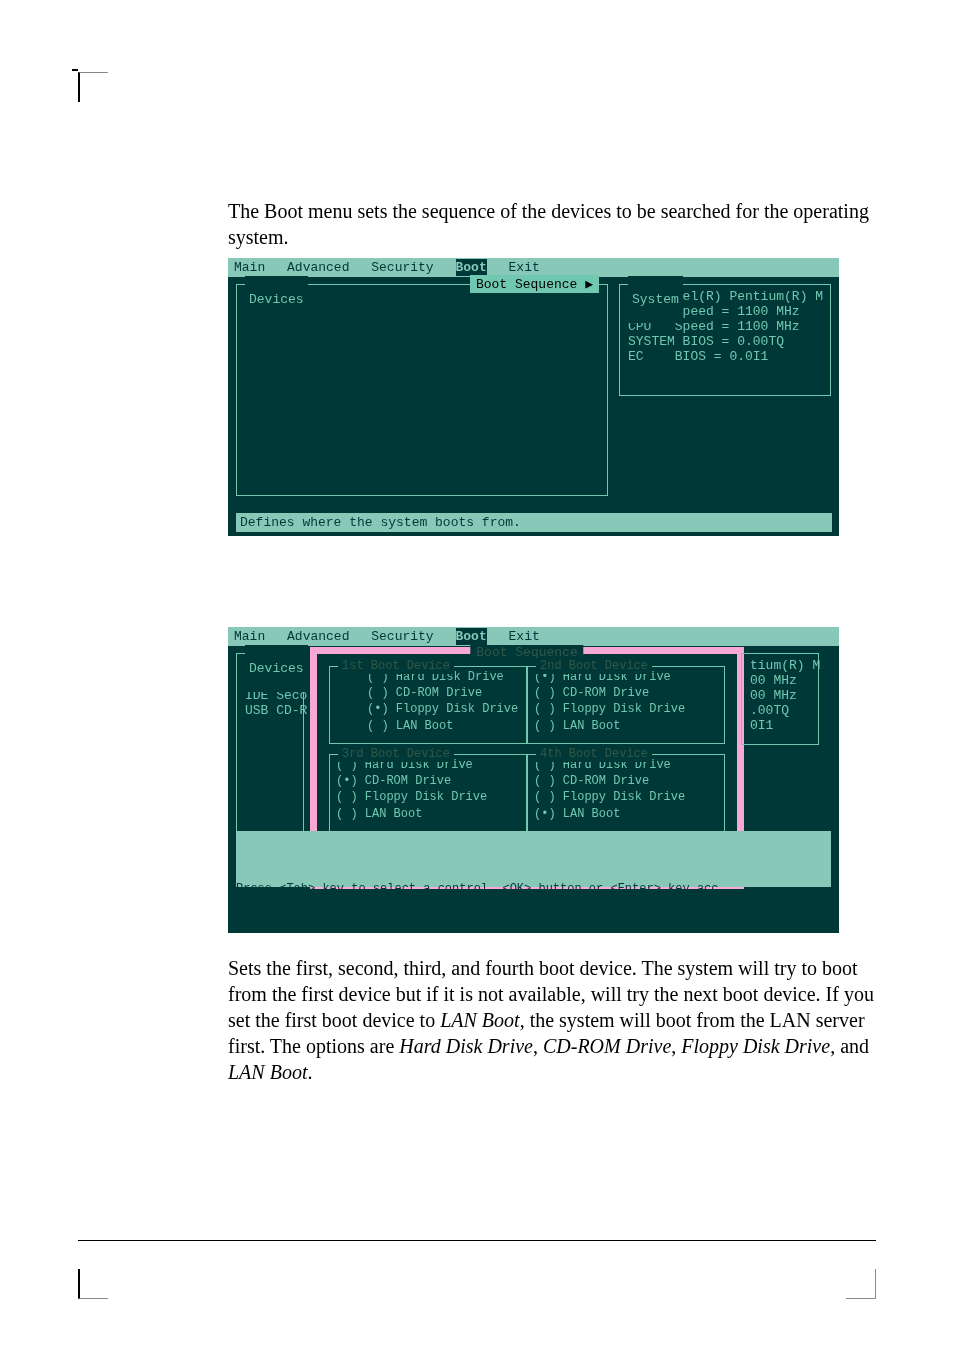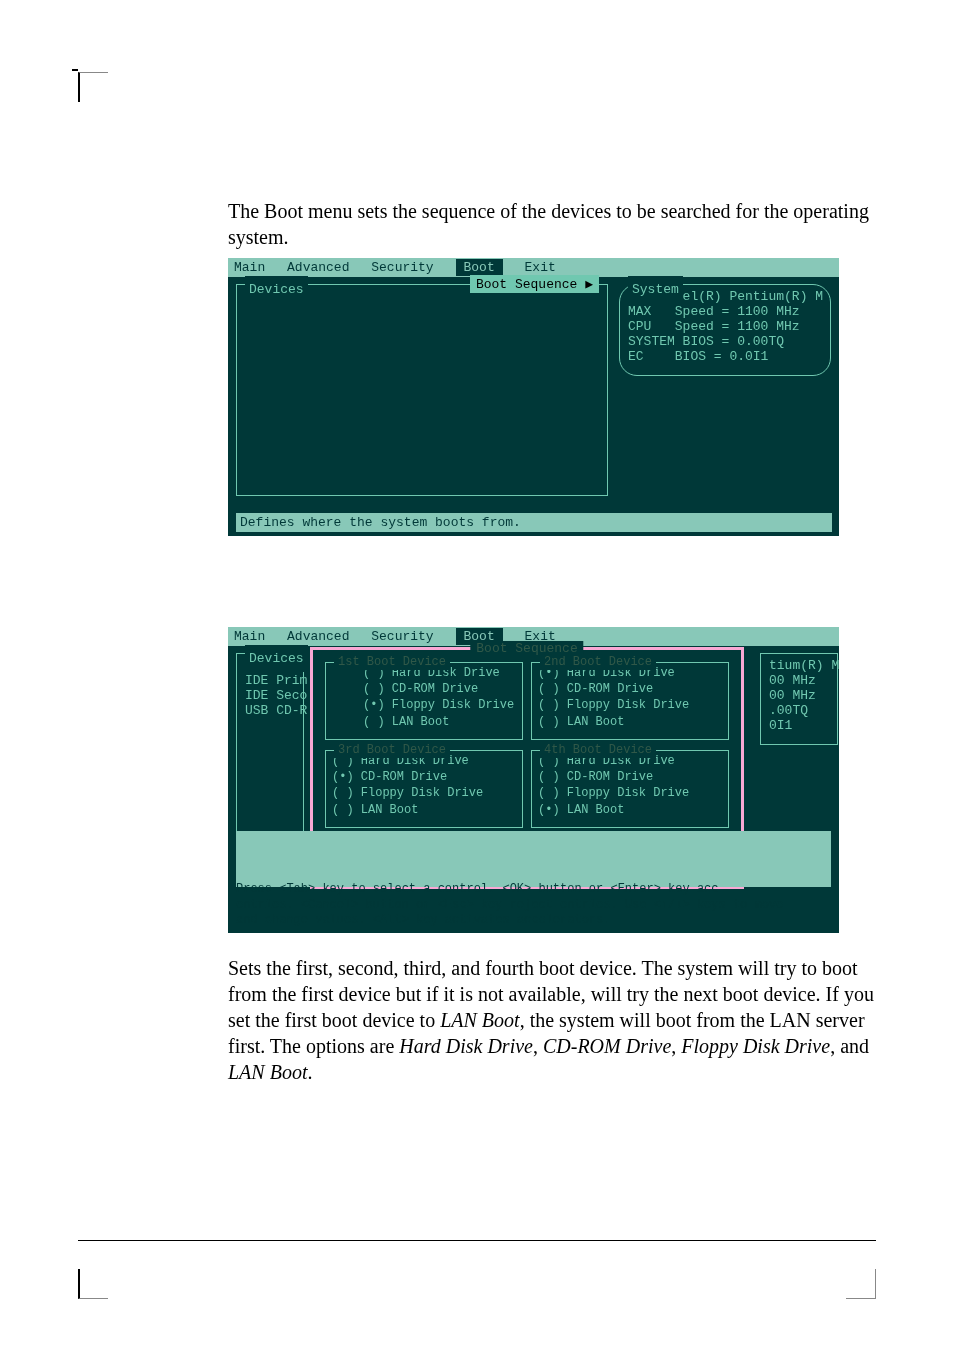--- a/index.html
+++ b/index.html
@@ -15,50 +15,50 @@
   
   .para { font-size: 20px; line-height: 1.3; color: #000; margin-bottom: 10px; }
   .italic { font-style: italic; }
   
   .bios { position: absolute; left: 228px; width: 611px; font-family: 'Courier New', monospace; font-size: 13px; color: #70c8b0; background: #003838; }
   .bios1 { top: 258px; height: 278px; }
   .bios2 { top: 627px; height: 306px; }
   
   .menubar { background: #88c8b8; color: #003838; padding: 2px 6px; }
   .menubar span { margin-right: 14px; }
-  .menubar .sel { background: #003838; color: #88c8b8; padding: 1px 8px; }
+  .menubar .sel { background: #003838; color: #88c8b8; padding: 1px 0; font-weight: bold; }
   
   .panel { border: 1px solid #70c8b0; position: absolute; padding: 4px 8px; }
-  .panel-title { position: absolute; top: -9px; left: 8px; background: #003838; padding: 6px 4px; }
+  .panel-title { position: absolute; top: -9px; left: 8px; background: #003838; padding: 16px 4px; }
   
   .devices1 { top: 26px; left: 8px; width: 372px; height: 212px; }
-  .system1 { top: 26px; right: 8px; width: 212px; height: 92px; border-radius: 18px; }
+  .system1 { top: 26px; right: 8px; width: 212px; height: 112px; }
   .memory1 { top: 128px; right: 8px; width: 212px; height: 68px; }
   .highlight-right { position: absolute; top: -10px; right: 8px; background: #70c8b0; color: #000000; padding: 1px 6px; }
   
   .defines { position: absolute; bottom: 4px; left: 8px; color: #003838; background: #88c8b8; width: 596px; padding: 2px 4px; }
   
   .devices2 { top: 26px; left: 8px; width: 68px; height: 220px; }
-  .bootseq-outer { position: absolute; top: 20px; left: 82px; width: 434px; height: 242px; border: 3px solid #f9a8d4; }
+  .bootseq-outer { position: absolute; top: 20px; left: 82px; width: 434px; height: 242px; border: 7px solid #f9a8d4; }
   .bootseq-title { position: absolute; top: -9px; left: 50%; transform: translateX(-50%); background: #003838; color: #305848; padding: 0 6px; }
   
   .subpanel { position: absolute; border: 1px solid #70c8b0; padding: 2px 6px; width: 198px; height: 78px; font-size: 12px; line-height: 1.35; }
   .subpanel-title { position: absolute; top: -9px; left: 8px; background: #003838; color: #305848; padding: 0 4px; }
   .sp1 { top: 12px; left: 12px; padding-left: 37px; }
   .sp2 { top: 12px; right: 12px; }
   .sp3 { top: 100px; left: 12px; }
   .sp4 { top: 100px; right: 12px; }
   
   .btn { position: absolute; top: 190px; width: 86px; text-align: center; padding: 1px 0; }
   .btn-ok { left: 110px; background: #70c8b0; color: #003838; }
   .btn-ok::before { content: "▶"; color: #003838; position: absolute; left: -12px; }
   .btn-ok::after { content: "◀"; color: #003838; position: absolute; right: -12px; }
   .btn-cancel { left: 248px; background: #003838; color: #305848; border: 1px solid #305848; }
   
-  .sys2 { top: 26px; right: 1px; width: 78px; height: 92px; }
+  .sys2 { top: 26px; right: 20px; width: 78px; height: 92px; }
   .mem2 { top: 128px; right: 8px; width: 78px; height: 68px; }
   
   .press { position: absolute; bottom: 4px; left: 8px; right: 8px; font-size: 12px; line-height: 1.3; color: #70c8b0; }
   
   .kv { white-space: pre; }
   .footer-bar { position: absolute; bottom: 46px; left: 8px; right: 8px; height: 56px; background: #88c8b8; }
   
   .para2 { position: absolute; top: 955px; left: 228px; width: 650px; font-size: 20px; line-height: 1.3; }
 </style>
 </head>

